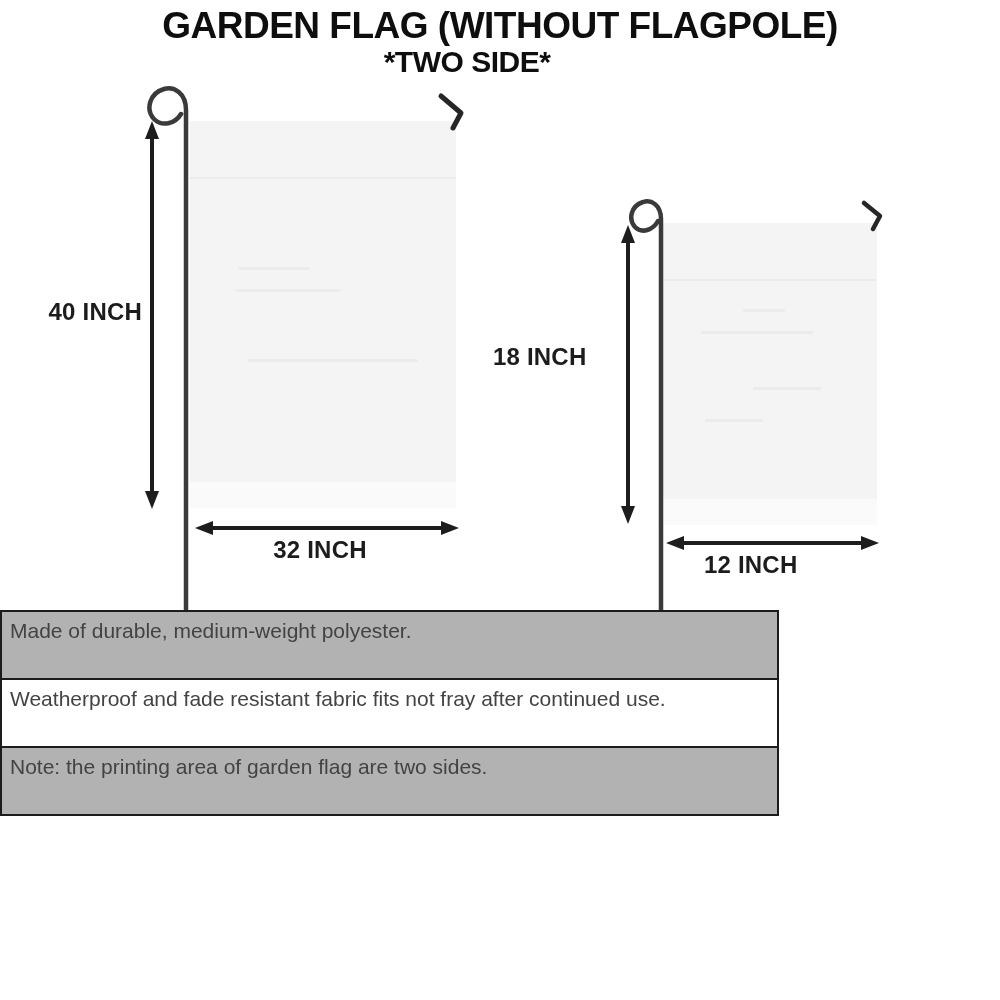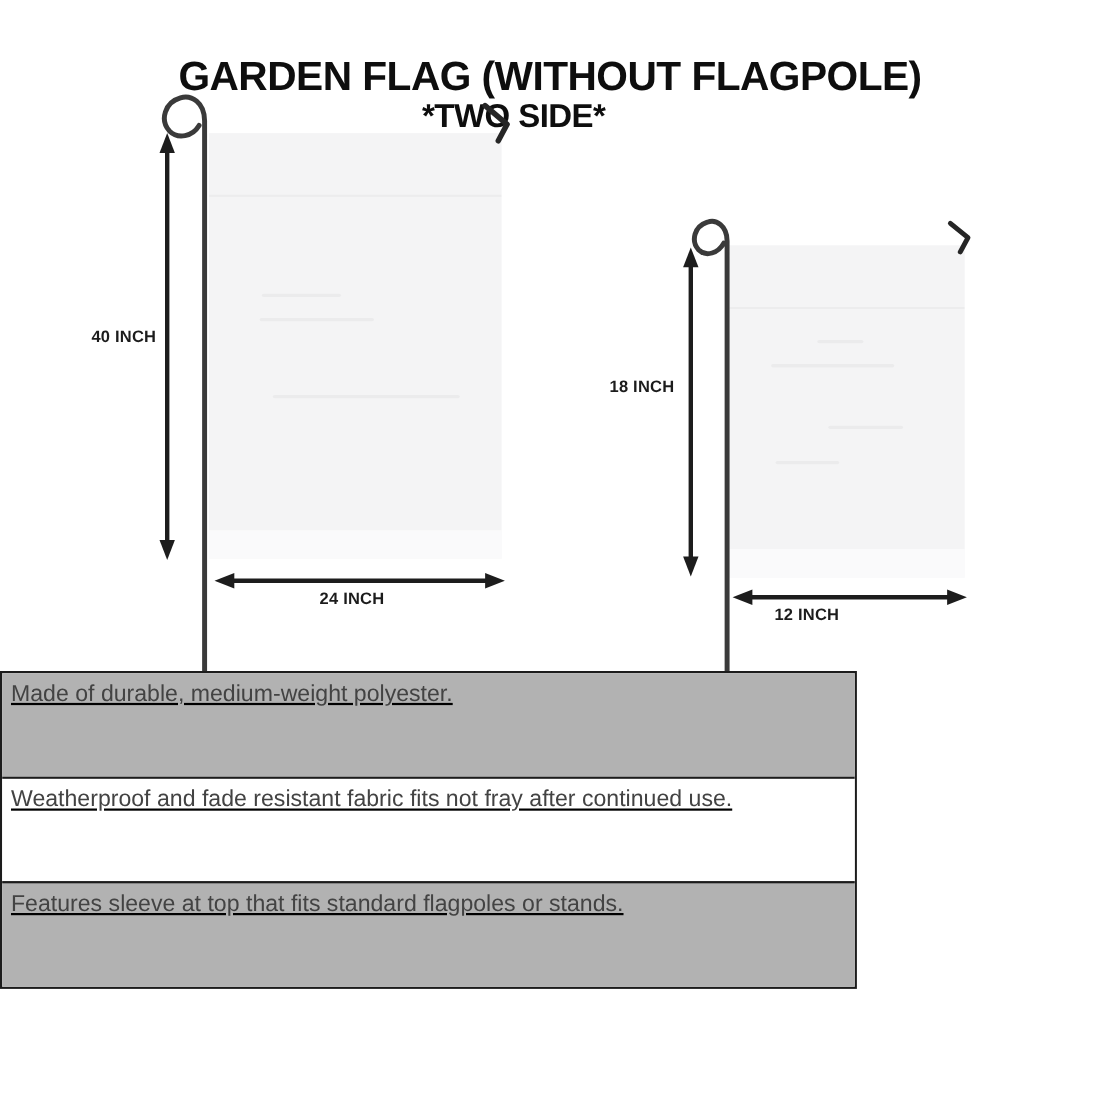--- a/index.html
+++ b/index.html
@@ -11,21 +11,21 @@
     --arrow:#1d1d1d;
     --text-dark:#0e0e0e;
     --feature-text:#434343;
   }
   html,body{margin:0;padding:0;background:#fff;}
   .stage{
     position:relative;width:1000px;height:1000px;background:#fff;overflow:hidden;
     font-family:"Liberation Sans","DejaVu Sans",sans-serif;
   }
   
-  .title{position:absolute;top:6px;left:0;width:1000px;text-align:center;color:var(--text-dark);margin-top:44px;}
+  .title{position:absolute;top:6px;left:0;width:1000px;text-align:center;color:var(--text-dark);}
   .title .t1{font-size:37px;font-weight:bold;letter-spacing:-0.5px;line-height:1.08;}
   .title .t2{font-size:30px;font-weight:bold;letter-spacing:-0.5px;line-height:1.05;position:relative;left:-33px;}
   
   .flag{position:absolute;background:var(--flag-fabric);}
   .flag-large{left:190px;top:121px;width:266px;height:387px;}
   .flag-small{left:663px;top:223px;width:214px;height:302px;}
   .flag .hem{position:absolute;left:0;right:0;bottom:0;height:26px;background:rgba(255,255,255,0.55);}
   .flag .seam{position:absolute;left:0;right:0;top:56px;height:2px;background:rgba(0,0,0,0.03);}
   .fold{position:absolute;height:3px;background:rgba(0,0,0,0.035);border-radius:2px;}
   .flag-large .f1{left:48px;top:146px;width:72px;}
@@ -35,30 +35,30 @@
   .flag-small .f2{left:38px;top:108px;width:112px;}
   .flag-small .f3{left:90px;top:164px;width:68px;}
   .flag-small .f4{left:42px;top:196px;width:58px;}
   
   svg.overlay{position:absolute;left:0;top:0;width:1000px;height:1000px;pointer-events:none;}
   .pole{stroke:var(--metal);stroke-width:4.5;fill:none;stroke-linecap:round;}
   .hook{stroke:#262626;fill:none;stroke-linecap:round;stroke-linejoin:round;}
   .arrow-line{stroke:var(--arrow);stroke-width:4;}
   .arrow-head{fill:var(--arrow);stroke:none;}
   
-  .dim{position:absolute;font-weight:bold;font-size:15px;color:#1c1c1c;letter-spacing:0.2px;}
+  .dim{position:absolute;font-weight:bold;font-size:24px;color:#1c1c1c;letter-spacing:0.2px;}
   .dim-40{left:22px;top:298px;width:120px;text-align:right;}
   .dim-28{left:252px;top:536px;width:136px;text-align:center;}
-  .dim-18{left:493px;top:343px;width:120px;text-align:right;}
+  .dim-18{left:493px;top:343px;width:120px;text-align:left;}
   .dim-12{left:704px;top:551px;width:136px;text-align:left;}
   
   .features{
-    position:absolute;left:0;top:610px;width:779px;height:289px;
+    position:absolute;left:0;top:610px;width:779px;height:206px;
     border:2px solid var(--table-border);box-sizing:border-box;
-    display:flex;flex-direction:column;background:#fff;text-decoration:underline;
+    display:flex;flex-direction:column;background:#fff;
   }
   .feature-row{flex:1 1 0;display:block;padding:6px 10px 0 8px;box-sizing:border-box;
     font-size:21px;line-height:1.25;color:var(--feature-text);}
   .feature-row + .feature-row{border-top:2px solid var(--table-border);}
   .feature-row.shaded{background:var(--row-shaded);}
   .feature-row.plain{background:var(--row-plain);}
 </style>
 </head>
 <body>
 
@@ -122,29 +122,29 @@
     </g>
 
     <g>
       <line class="arrow-line" x1="678" y1="543" x2="867" y2="543"></line>
       <path class="arrow-head" d="M666,543 L684,536 L684,550 Z"></path>
       <path class="arrow-head" d="M879,543 L861,536 L861,550 Z"></path>
     </g>
   </svg>
 
   <div class="dim dim-40">40 INCH</div>
-  <div class="dim dim-28">24 INCH</div>
+  <div class="dim dim-28">32 INCH</div>
   <div class="dim dim-18">18 INCH</div>
   <div class="dim dim-12">12 INCH</div>
 
   <div class="features">
     <div class="feature-row shaded">
       <span>Made of durable, medium-weight polyester.</span>
     </div>
     <div class="feature-row plain">
       <span>Weatherproof and fade resistant fabric fits not fray after continued use.</span>
     </div>
     <div class="feature-row shaded">
-      <span>Features sleeve at top that fits standard flagpoles or stands.</span>
+      <span>Note: the printing area of garden flag are two sides.</span>
     </div>
   </div>
 
 </div>
 
 </body></html>

